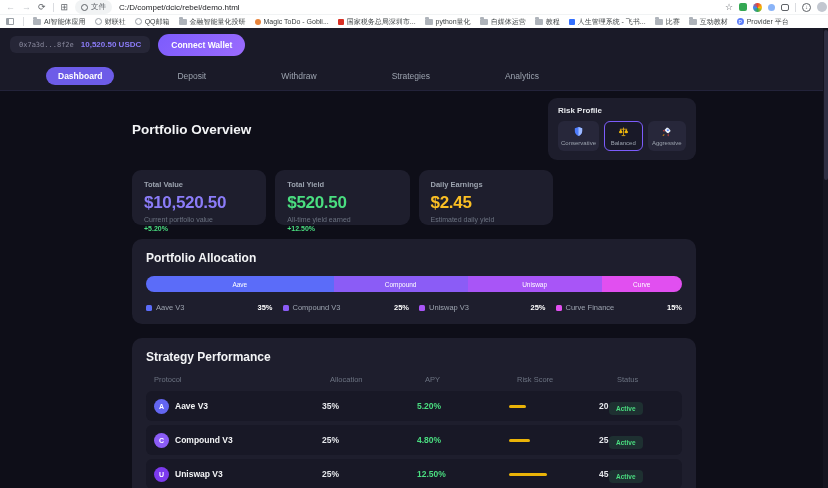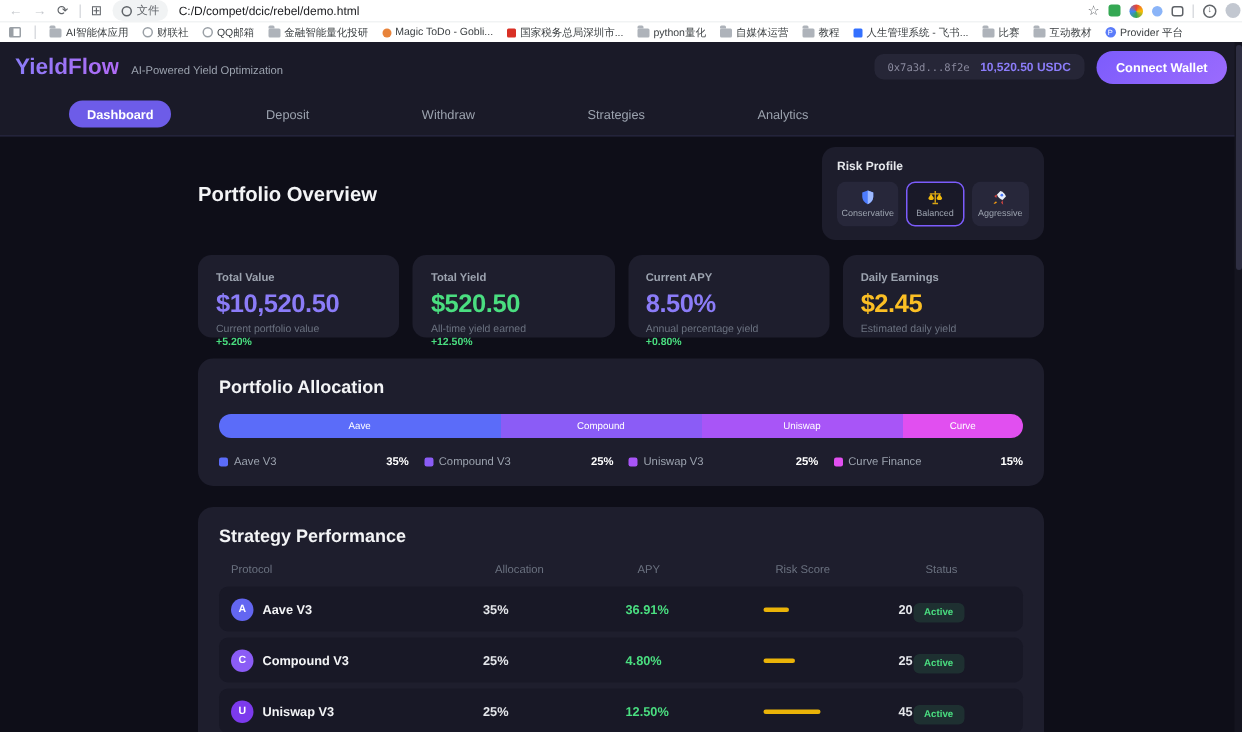--- a/index.html
+++ b/index.html
@@ -177,24 +177,20 @@
         <span class="site-p">P</span>
         <span>Provider 平台</span>
       </span>
   </div>
 </div>
 
 <div class="app">
 
   <div class="app-header">
     <div class="hdr-top">
-      <div class="brand">
-        <span class="logo">YieldFlow</span>
-        <span class="tagline">AI-Powered Yield Optimization</span>
-      </div>
       <div class="hdr-right">
         <div class="wallet-pill">
           <span class="wallet-addr">0x7a3d...8f2e</span>
           <span class="wallet-bal">10,520.50 USDC</span>
         </div>
         <button class="connect-btn">Connect Wallet</button>
       </div>
     </div>
     <div class="hdr-nav">
       <span class="tab active">Dashboard</span>
@@ -248,26 +244,20 @@
         <div class="stat-sub">Current portfolio value</div>
         <div class="stat-change">+5.20%</div>
       </div>
       <div class="stat-card">
         <div class="stat-label">Total Yield</div>
         <div class="stat-value" style="color: rgb(74, 222, 128);">$520.50</div>
         <div class="stat-sub">All-time yield earned</div>
         <div class="stat-change">+12.50%</div>
       </div>
       <div class="stat-card">
-        <div class="stat-label">Current APY</div>
-        <div class="stat-value" style="color: rgb(139, 124, 248);">8.50%</div>
-        <div class="stat-sub">Annual percentage yield</div>
-        <div class="stat-change">+0.80%</div>
-      </div>
-      <div class="stat-card">
         <div class="stat-label">Daily Earnings</div>
         <div class="stat-value" style="color: rgb(251, 191, 36);">$2.45</div>
         <div class="stat-sub">Estimated daily yield</div>
         <div class="stat-change"></div>
       </div>
     </div>
 
     <div class="section-card">
       <div class="h-md">Portfolio Allocation</div>
       <div class="alloc-bar">
@@ -309,21 +299,21 @@
         <span>Risk Score</span>
         <span>Status</span>
       </div>
 
       <div class="tbl-row">
         <div class="proto">
           <span class="pava" style="background: rgb(99, 102, 241);">A</span>
           <span class="proto-name">Aave V3</span>
         </div>
         <span class="cell">35%</span>
-        <span class="cell apy">36.91%</span>
+        <span class="cell apy">5.20%</span>
         <div class="risk-wrap">
           <span class="risk-track">
               <span class="risk-bar" style="width: 20%;"></span>
             </span>
           <span class="risk-num">20</span>
         </div>
         <span><span class="badge">Active</span></span>
       </div>
 
       <div class="tbl-row">

